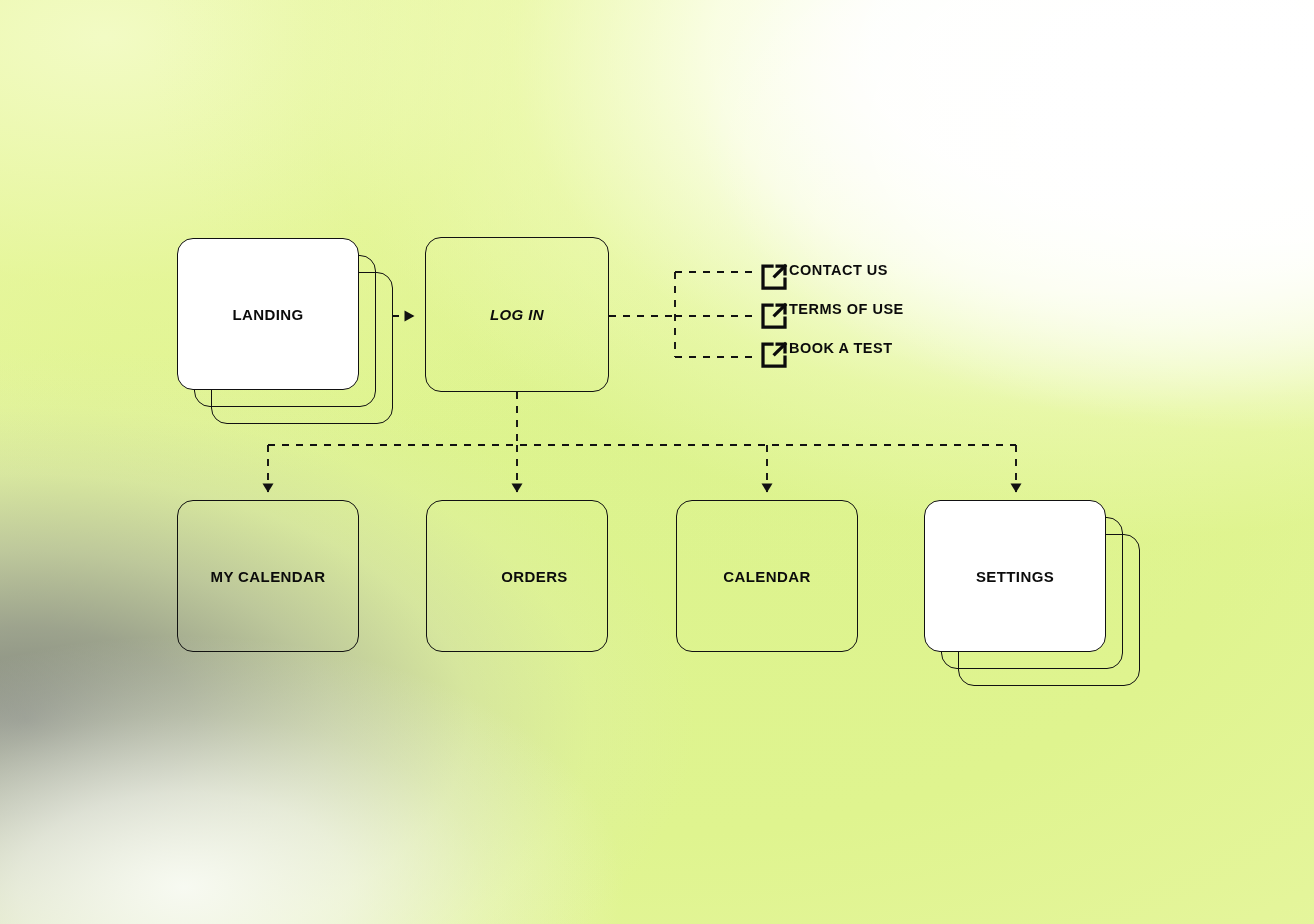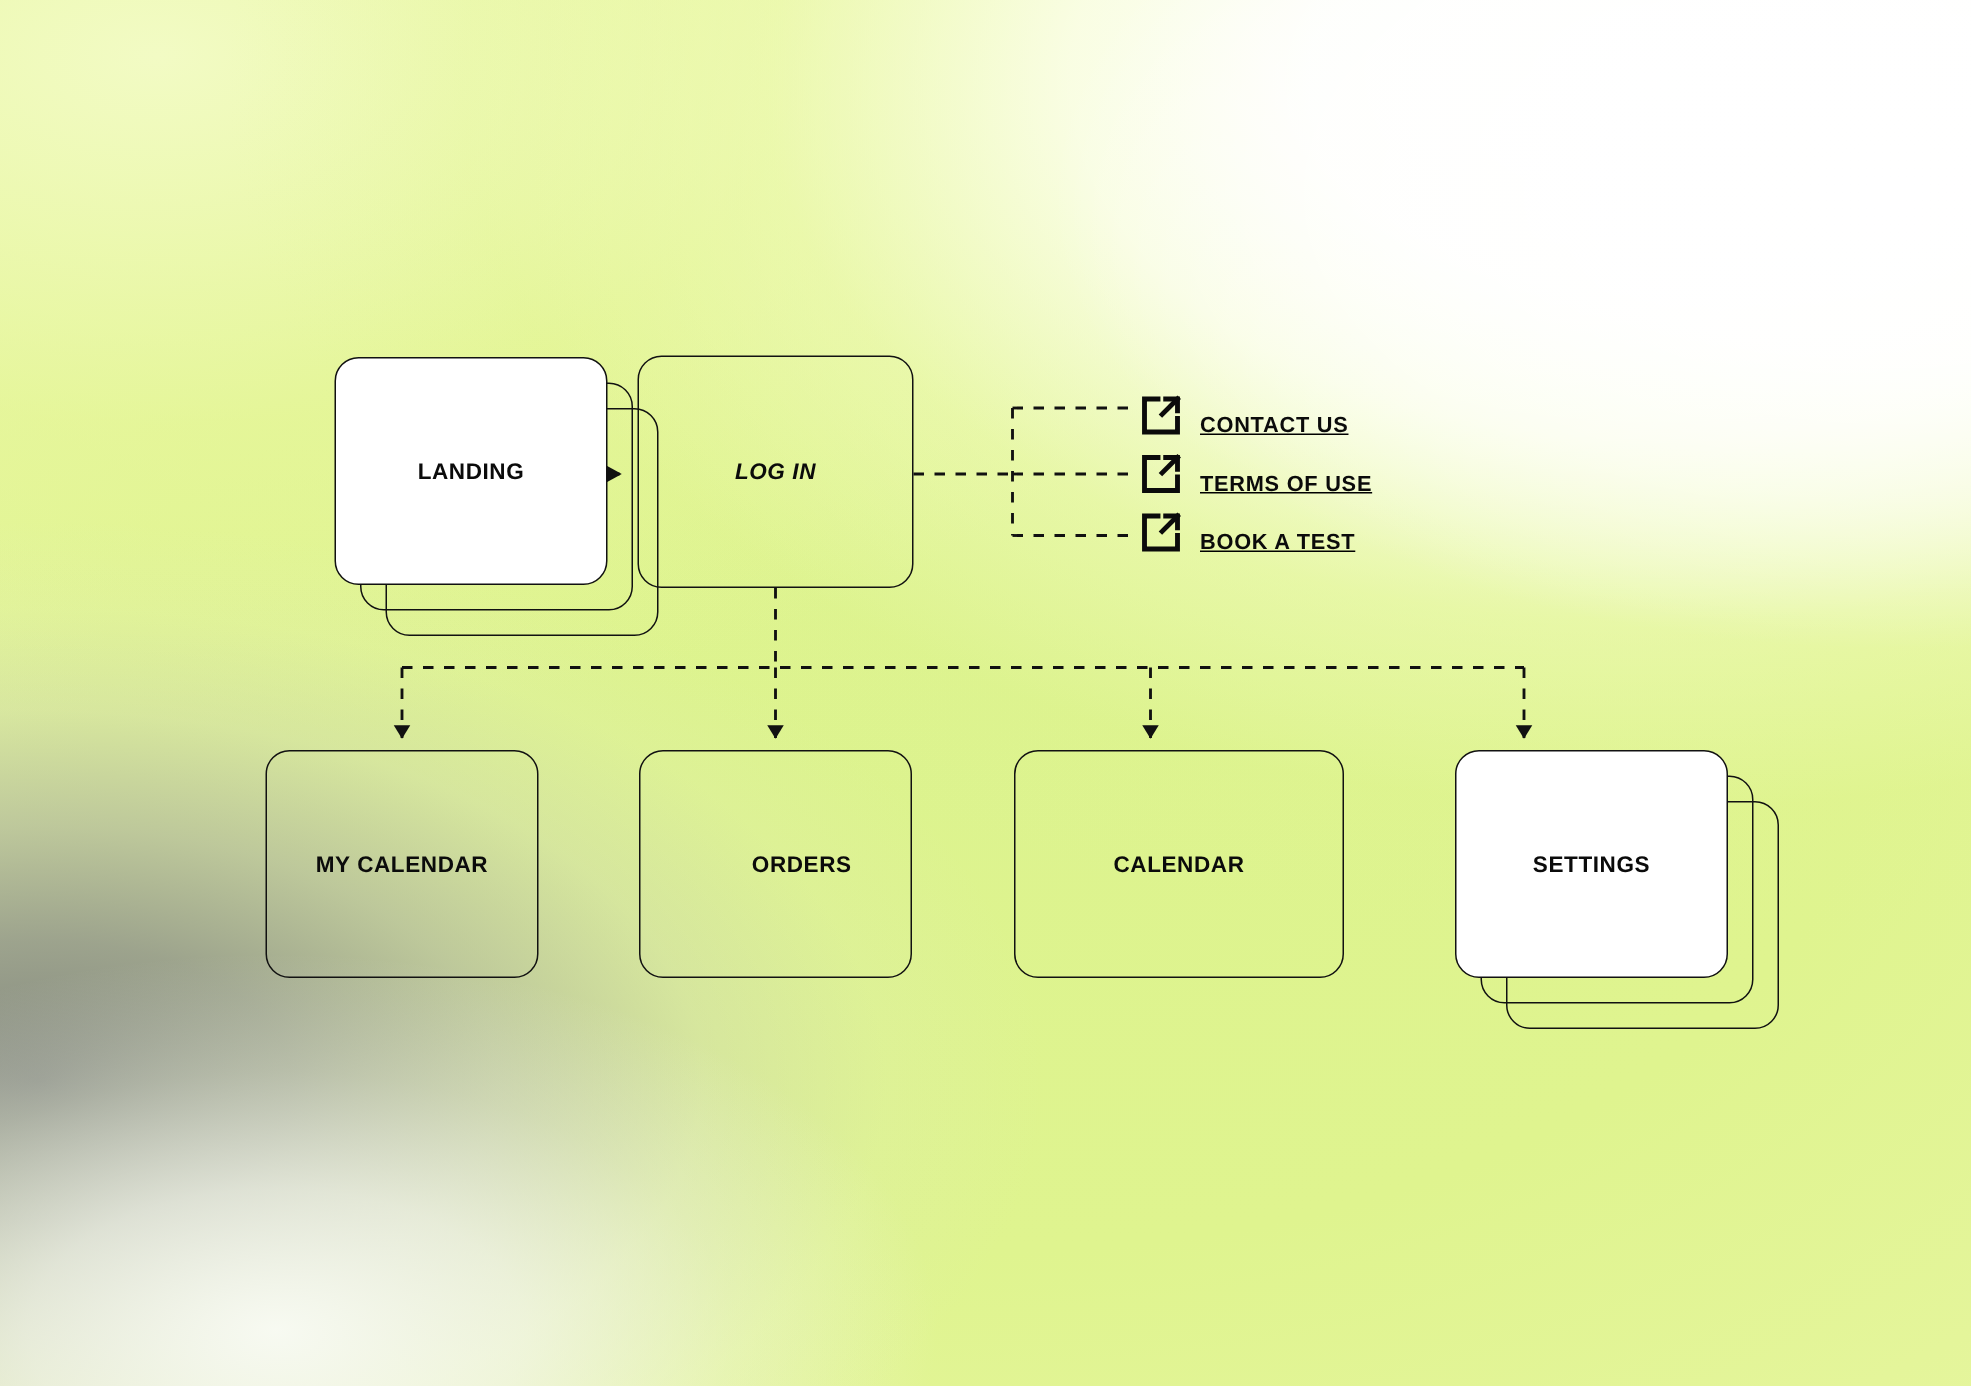--- a/index.html
+++ b/index.html
@@ -82,31 +82,28 @@
     font-size: 15px;
     font-weight: bold;
     letter-spacing: 0.4px;
     color: #0b0b0b;
     text-align: center;
     white-space: nowrap;
   }
 
   .stack-wrap {
     position: absolute;
-    margin-left: 46px;
   }
   .stack-wrap .card { margin: 0; }
 
   
   .ext-link {
     position: absolute;
     display: flex;
-    align-items: flex-end;
-    gap: 11px;
-    text-decoration: underline;
+    align-items: flex-start;
   }
   .ext-icon {
     width: 30px;
     height: 30px;
     flex: 0 0 auto;
     display: block;
   }
   .ext-label {
     font-size: 14.5px;
     font-weight: bold;
@@ -198,21 +195,21 @@
   </div>
 
   <div class="card ghost" style="left:177px; top:500px; width:182px; height:152px;">
     <span class="card-label">MY CALENDAR</span>
   </div>
 
   <div class="card ghost" style="left:426px; top:500px; width:182px; height:152px;padding-left:35px;">
     <span class="card-label">ORDERS</span>
   </div>
 
-  <div class="card ghost" style="left:676px; top:500px; width:220px; height:152px;">
+  <div class="card ghost" style="left:676px; top:500px; width:182px; height:152px;">
     <span class="card-label">CALENDAR</span>
   </div>
 
   <div class="stack-wrap" style="left:924px; top:500px; width:250px; height:195px;">
     <div class="card ghost" style="left:34px; top:34px; width:182px; height:152px;"></div>
     <div class="card ghost" style="left:17px; top:17px; width:182px; height:152px;"></div>
     <div class="card solid" style="left:0px; top:0px; width:182px; height:152px;">
       <span class="card-label">SETTINGS</span>
     </div>
   </div>

